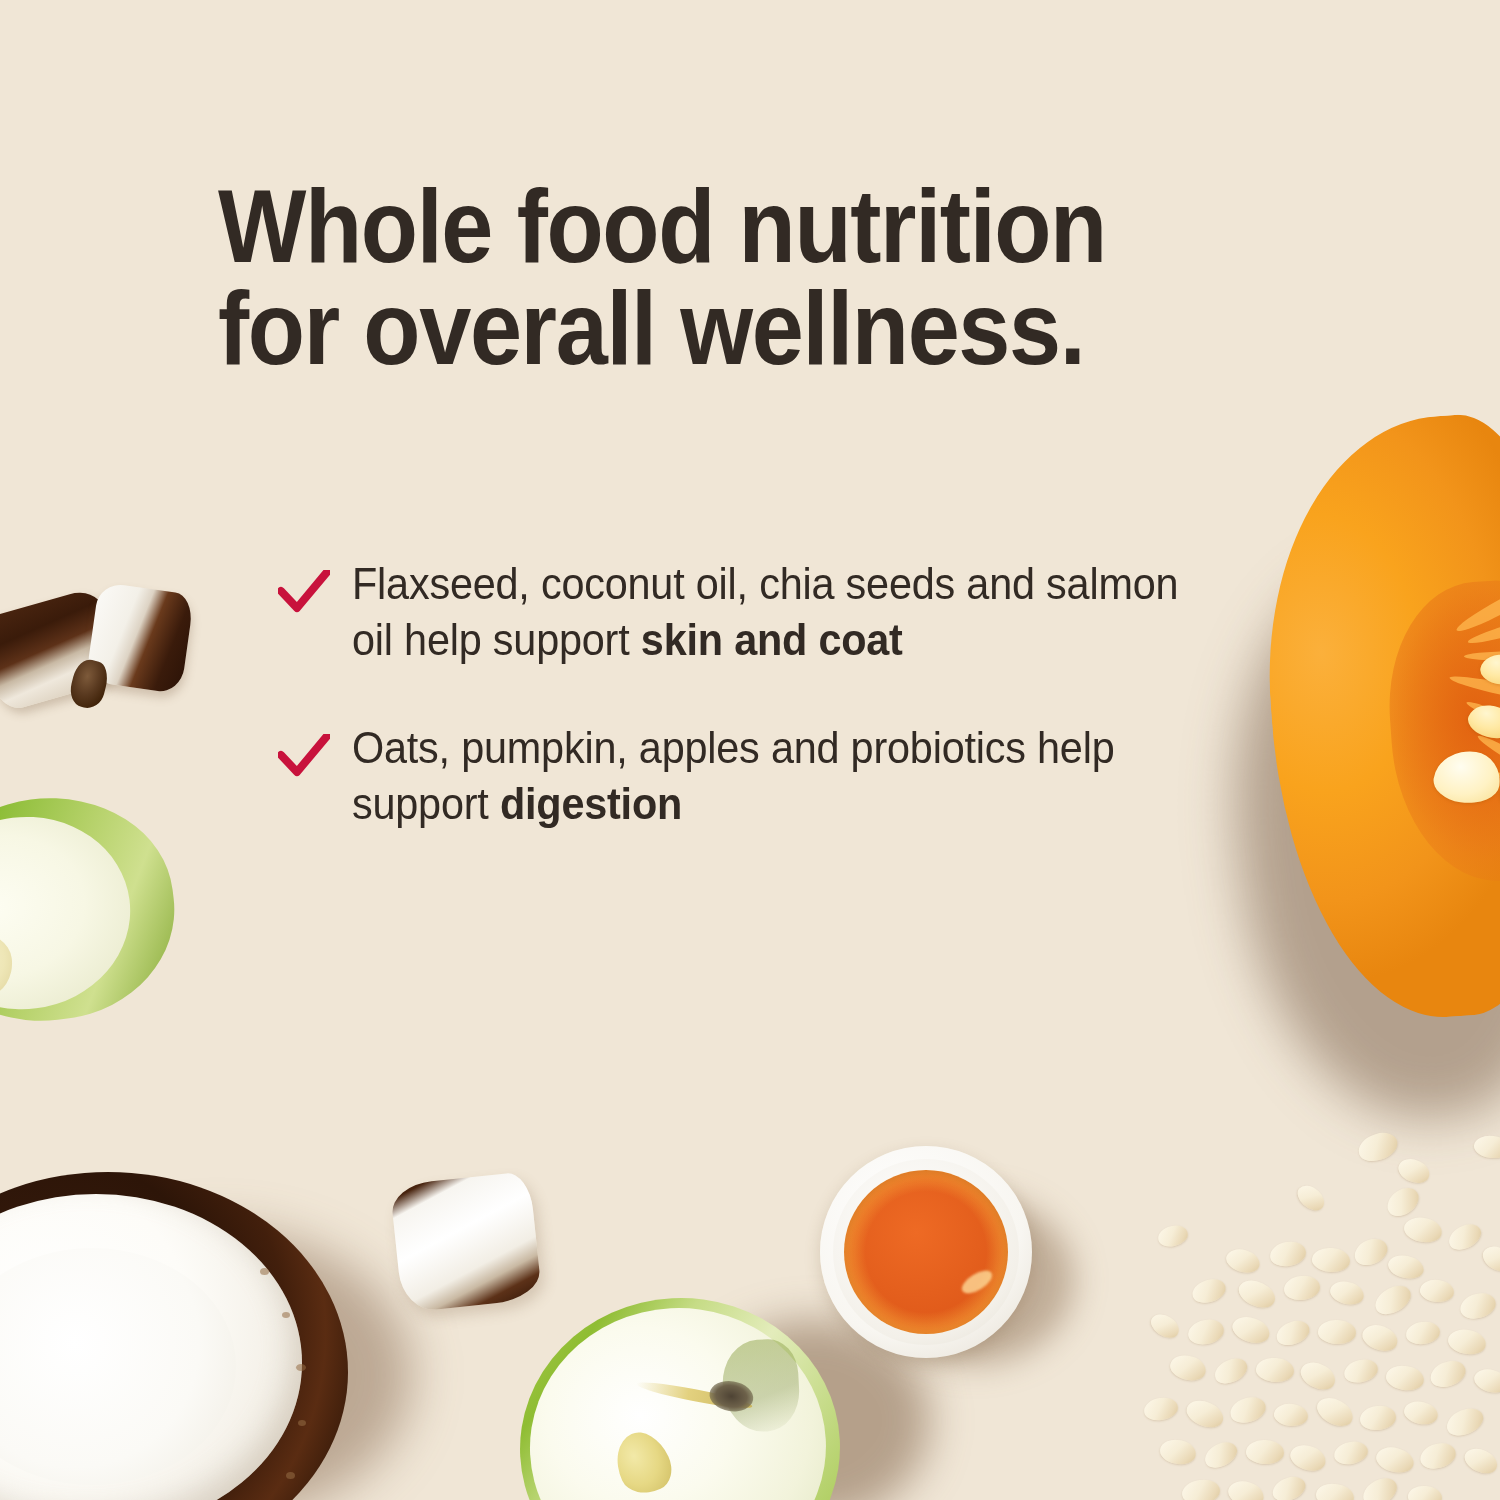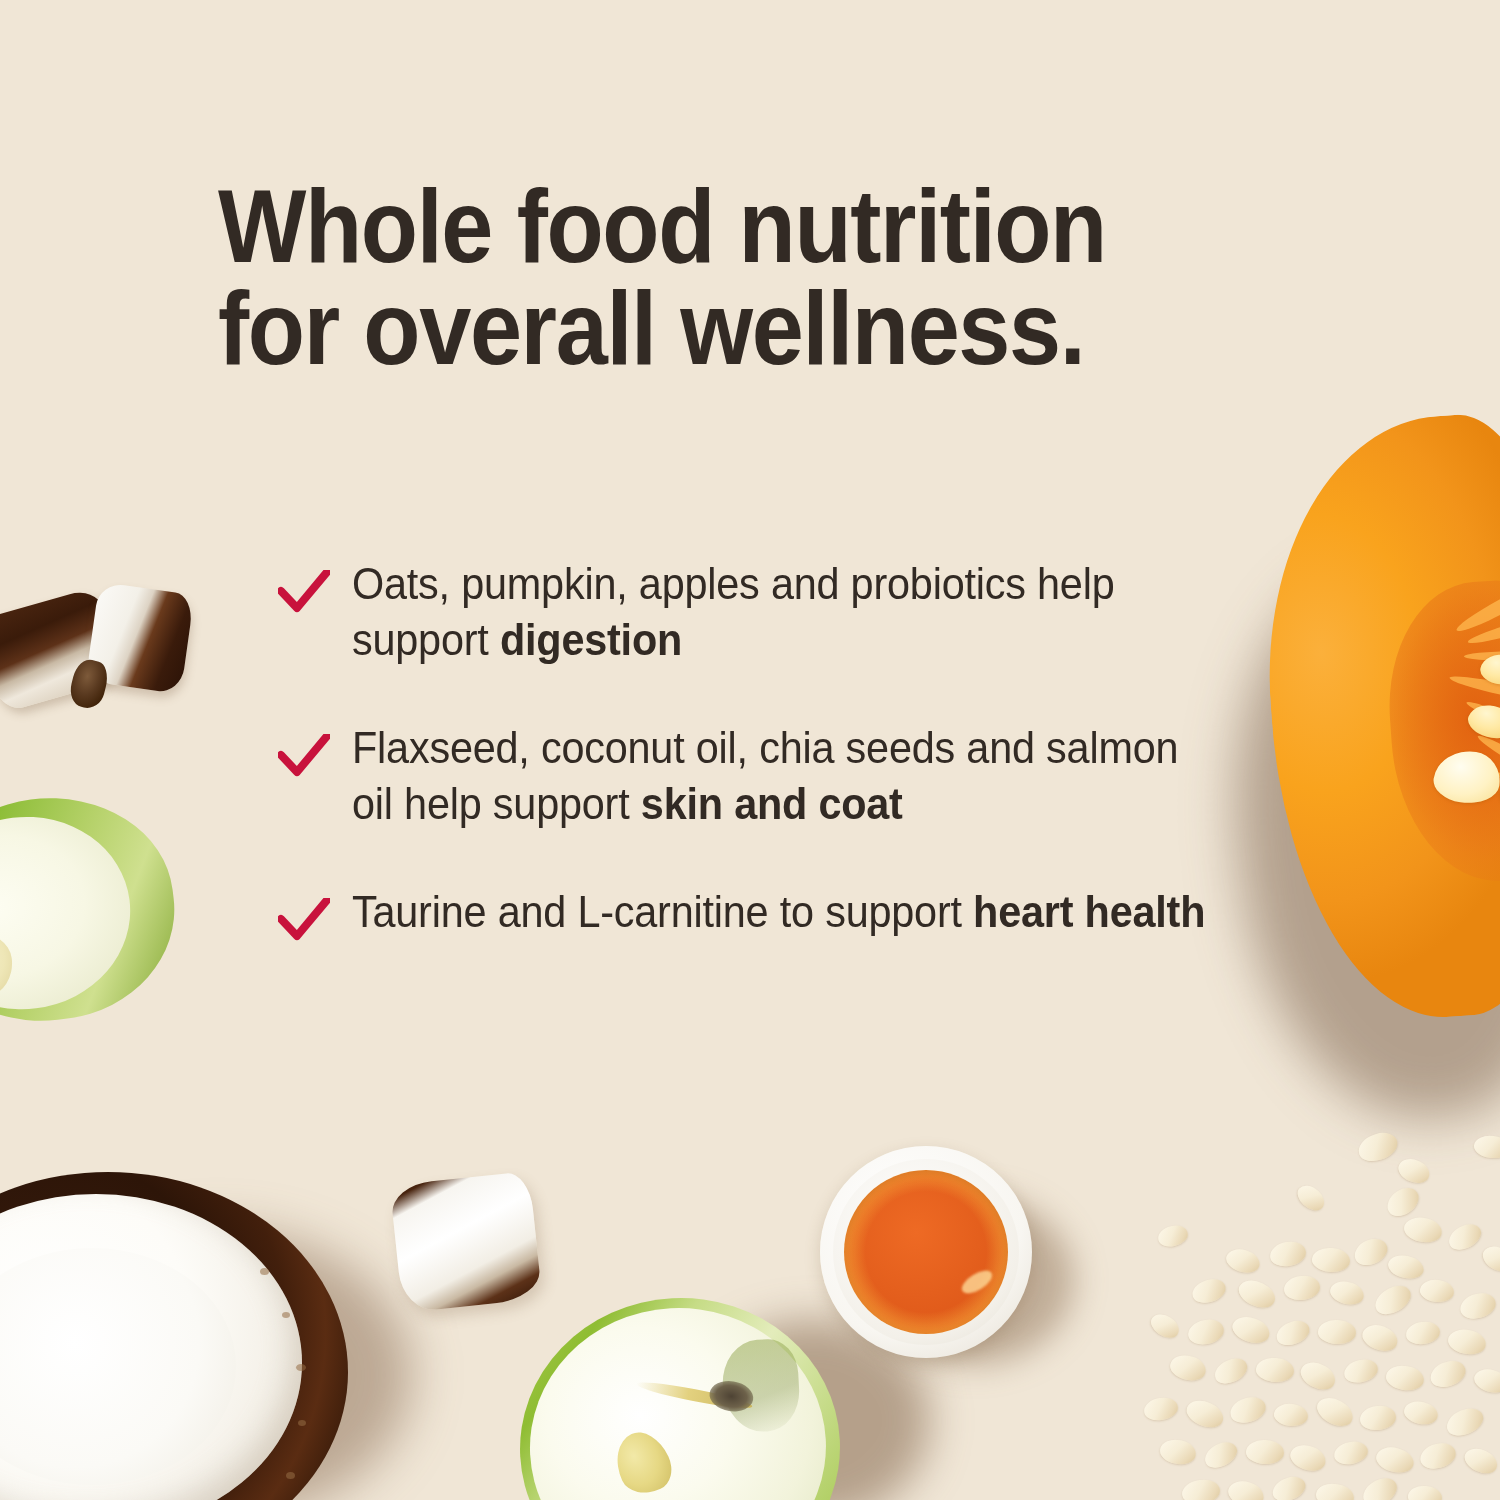--- a/index.html
+++ b/index.html
@@ -438,36 +438,28 @@
   </div>
 
   <div class="bullets">
 
     <div class="bullet">
       <span class="check-icon">
         <svg viewBox="0 0 52 44" xmlns="http://www.w3.org/2000/svg" aria-hidden="true">
           <path d="M3 21 L19 38 L49 2" fill="none" stroke="#c8123c" stroke-width="8" stroke-linecap="round" stroke-linejoin="round"></path>
         </svg>
       </span>
-      <span class="bullet-text"><span>Oats, pumpkin, apples and probiotics help support </span><b>digestion</b></span>
+      <span class="bullet-text"><span>Flaxseed, coconut oil, chia seeds and salmon oil help support </span><b>skin and coat</b></span>
     </div>
 
     <div class="bullet">
       <span class="check-icon">
         <svg viewBox="0 0 52 44" xmlns="http://www.w3.org/2000/svg" aria-hidden="true">
           <path d="M3 21 L19 38 L49 2" fill="none" stroke="#c8123c" stroke-width="8" stroke-linecap="round" stroke-linejoin="round"></path>
         </svg>
       </span>
-      <span class="bullet-text"><span>Flaxseed, coconut oil, chia seeds and salmon oil help support </span><b>skin and coat</b></span>
+      <span class="bullet-text"><span>Oats, pumpkin, apples and probiotics help support </span><b>digestion</b></span>
     </div>
 
-    <div class="bullet">
-      <span class="check-icon">
-        <svg viewBox="0 0 52 44" xmlns="http://www.w3.org/2000/svg" aria-hidden="true">
-          <path d="M3 21 L19 38 L49 2" fill="none" stroke="#c8123c" stroke-width="8" stroke-linecap="round" stroke-linejoin="round"></path>
-        </svg>
-      </span>
-      <span class="bullet-text"><span>Taurine and L-carnitine to support </span><b>heart health</b></span>
-    </div>
 
   </div>
 
 </div>
 
 </body></html>

